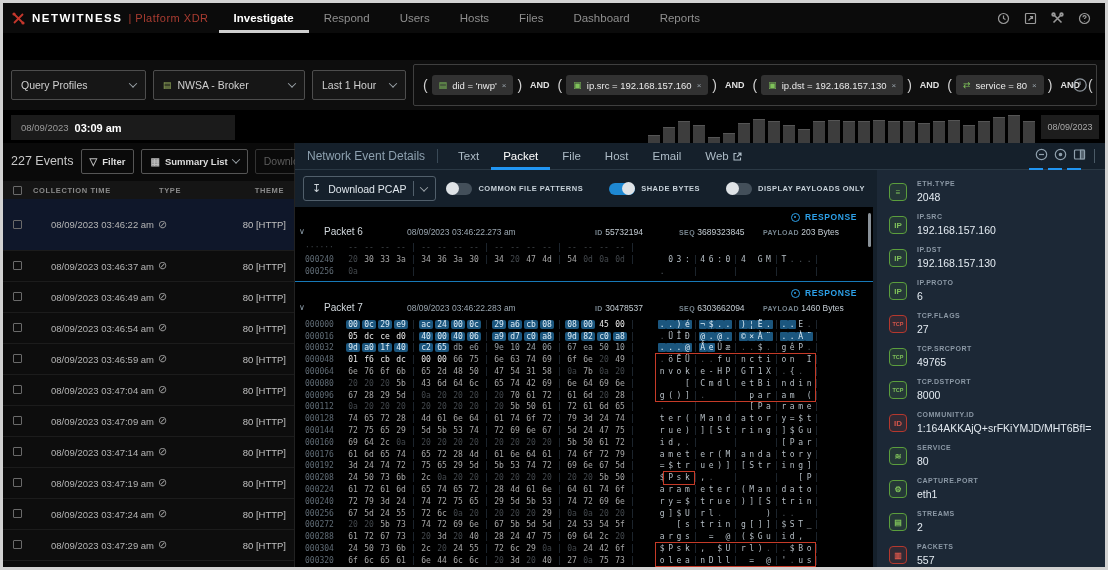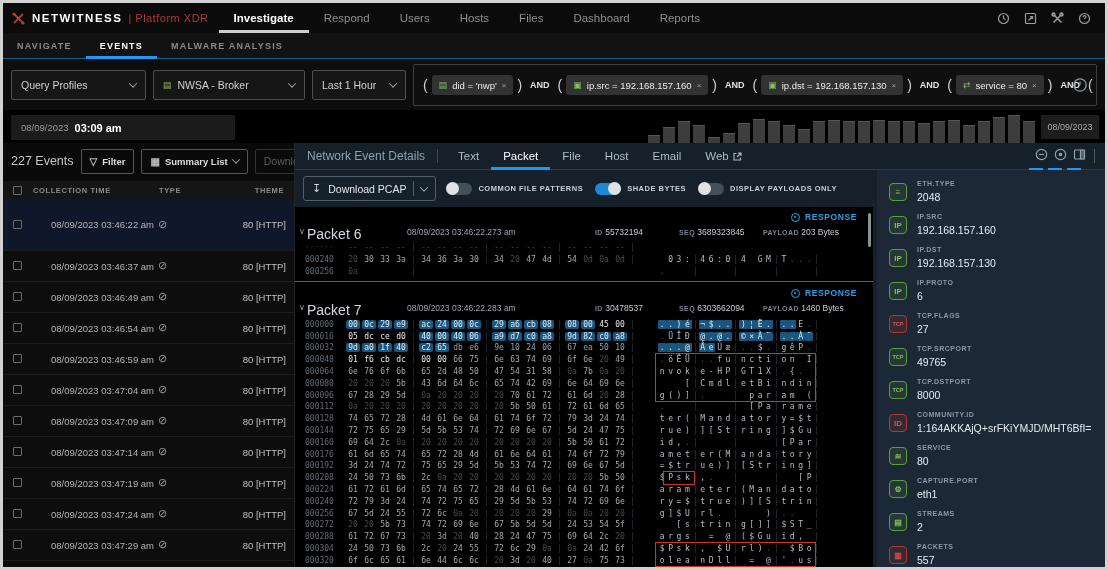--- a/index.html
+++ b/index.html
@@ -86,21 +86,21 @@
   .tlabel{font-size:7.5px;font-weight:bold;letter-spacing:.5px;color:#c6d0d8}
   
   .hexarea{position:absolute;left:0;top:64px;width:578px;bottom:0;background:#000;overflow:hidden}
   .scrollthumb{position:absolute;right:2px;top:6px;width:3px;height:34px;background:#8a9299;border-radius:2px}
   .resp{display:flex;justify-content:flex-end;align-items:center;gap:5px;height:14px;padding-right:16px;
         color:#2da0e8;font-size:8.5px;font-weight:bold;letter-spacing:.6px;margin-top:3px}
   .respico{width:9px;height:9px;border:1.5px solid #2da0e8;border-radius:50%;position:relative}
   .respico:after{content:"";position:absolute;left:2px;top:2px;width:2px;height:2px;background:#2da0e8;border-radius:50%}
   .phead{position:relative;height:13px;margin:2px 0 3px 0;font-size:9px}
   .phead .chv{position:absolute;left:4px;top:1px;color:#8fa0ad;font-size:8px}
-  .phead .pname{position:absolute;left:12px;top:0;color:#d2d9de;font-size:14px}
+  .phead .pname{position:absolute;left:29px;top:0;color:#d2d9de;font-size:10px}
   .phead .ptime{position:absolute;left:112px;top:1px;color:#9aa6b0;font-size:8.5px}
   .phead .fld{position:absolute;top:1px}
   .phead .fl{font-size:7px;font-weight:bold;color:#77858f;letter-spacing:.4px}
   .phead .fv{font-size:8.5px;color:#c3ccd3}
   .rows{position:relative}
   .hrow{display:flex;align-items:center;height:11.8px;font-family:"DejaVu Sans Mono",monospace;font-size:8px;white-space:pre}
   .off{width:46px;color:#5f6b75;padding-left:10px;flex:none}
   .hgrp{display:flex;padding:0 4px;border-right:1px solid #1c242c;flex:none}
   .byte{width:14px;text-align:center;margin:0 1px;border-radius:2px;color:#565c62;flex:none}
   .byte.s{background:#1b567e;color:#dcecf7}
@@ -177,27 +177,20 @@
         </span>
       <span>
           <svg width="13" height="13" viewBox="0 0 13 13" fill="none" stroke="#9a9a9a" stroke-width="1.2">
             <circle cx="6.5" cy="6.5" r="5"></circle>
             <path d="M5 5.2c0-2 3-2 3-.3 0 1-1.5 1-1.5 2.2M6.5 9.3v.4"></path>
           </svg>
         </span>
     </div>
   </div>
 
-  <div class="subnav">
-    <div id="subnav-items" style="display:flex">
-        <div class="subitem">NAVIGATE</div>
-        <div class="subitem active">EVENTS</div>
-        <div class="subitem">MALWARE ANALYSIS</div>
-      </div>
-  </div>
 
   <div class="querybar">
     <div class="qdrop" style="width:135px">
       <span>Query Profiles</span>
         <span class="chev"></span>
     </div>
     <div class="qdrop" style="width:152px">
       <span style="display:flex;align-items:center;gap:6px">
           <span style="color:#9ab35f;font-size:9px">▤</span>
           <span>NWSA - Broker</span>
@@ -429,21 +422,21 @@
     <div class="bluemark" style="right:43px"></div>
     <div class="bluemark" style="right:24px"></div>
 
     <div class="dt-toolbar">
       <span class="pcap">
         <span class="dlico">↧</span>
         <span class="lbl">Download PCAP</span>
         <span class="div"></span>
         <span class="chev"></span>
       </span>
-      <span id="tg-list" style="display:flex;gap:12px">
+      <span id="tg-list" style="display:flex;gap:26px">
           <span class="tgl">
             <span class="sw">
               <span class="knob"></span>
             </span>
             <span class="tlabel">COMMON FILE PATTERNS</span>
           </span>
           <span class="tgl">
             <span class="sw on">
               <span class="knob"></span>
             </span>

